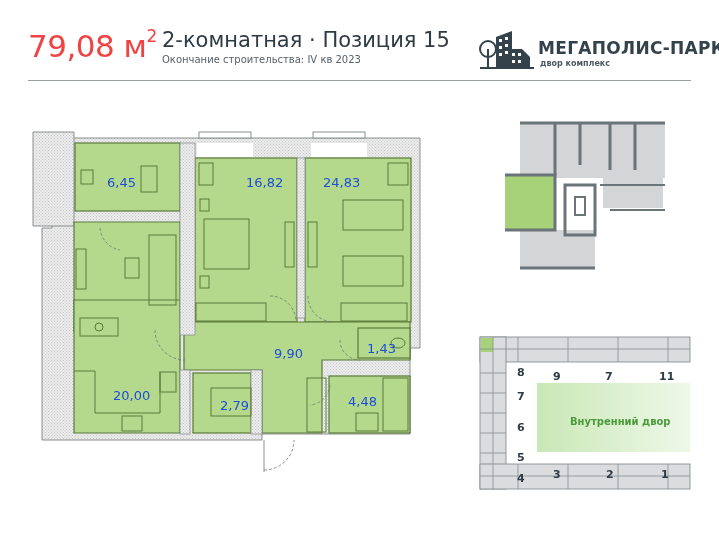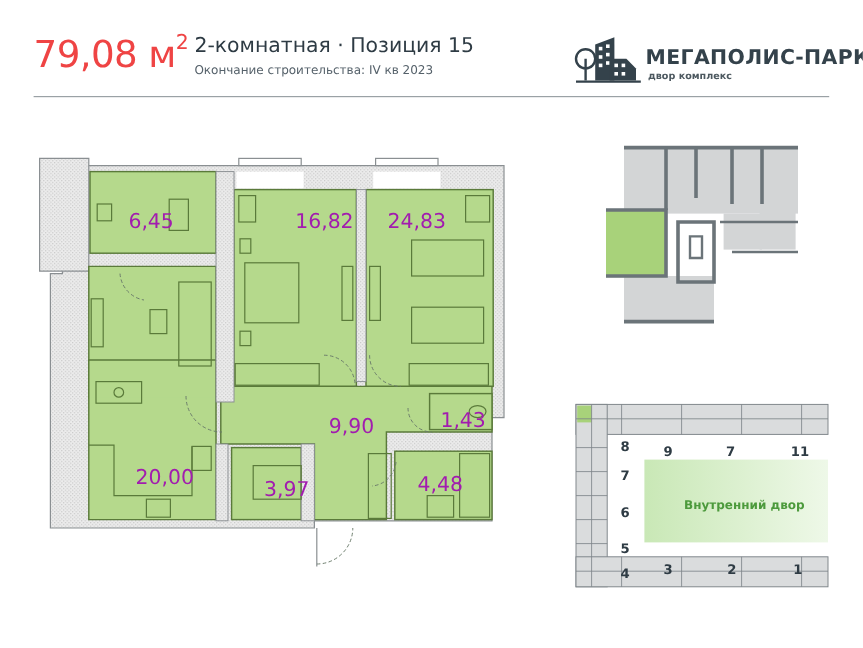--- a/index.html
+++ b/index.html
@@ -1,25 +1,25 @@
 <!DOCTYPE html>
 <html><head>
 <meta charset="utf-8">
 <style>
   html,body{margin:0;padding:0;background:#ffffff;}
   body{width:719px;height:540px;position:relative;overflow:hidden;font-family:"DejaVu Sans",sans-serif;color:#2d3a42;}
   .abs{position:absolute;}
   .area-big{left:28px;top:28px;font-size:31px;font-weight:normal;color:#ef4444;letter-spacing:-0.5px;white-space:nowrap;}
   .area-big sup{font-size:17px;vertical-align:top;position:relative;top:-2px;}
-  .title{left:162px;top:28px;font-size:17px;color:#2e3b44;white-space:nowrap;}
+  .title{left:162px;top:28px;font-size:21px;color:#2e3b44;white-space:nowrap;}
   .subtitle{left:162px;top:54px;font-size:10px;color:#55616a;white-space:nowrap;}
   .hr2{left:28px;top:80px;width:663px;height:1px;background:#9aa1a5;}
   .logo-text{left:538px;top:38px;font-size:17px;font-weight:bold;color:#34424b;letter-spacing:0.3px;white-space:nowrap;}
   .logo-sub{left:540px;top:59px;font-size:8px;font-weight:bold;color:#4c585f;white-space:nowrap;}
-  .room-label{position:absolute;font-size:17px;color:#a21caf;white-space:nowrap;}
+  .room-label{position:absolute;font-size:13px;color:#1d4ed8;white-space:nowrap;}
   .small-num{position:absolute;font-size:11px;font-weight:bold;color:#2e3b44;}
   .court-label{position:absolute;font-size:10px;font-weight:bold;color:#4c9a3c;white-space:nowrap;text-align:right;}
 </style>
 </head>
 <body>
 
 <div class="abs area-big"><span>79,08 м</span><sup>2</sup></div>
 <div class="abs title">2-комнатная · Позиция 15</div>
 <div class="abs subtitle">Окончание строительства: IV кв 2023</div>
 <div class="abs hr2"></div>
@@ -137,21 +137,21 @@
   </g>
   <line x1="264" y1="440" x2="264" y2="472" stroke="#8a8f92" stroke-width="1"></line>
 </svg>
 
 <div class="room-label" style="left:107px;top:175px">6,45</div>
 <div class="room-label" style="left:246px;top:175px">16,82</div>
 <div class="room-label" style="left:323px;top:175px">24,83</div>
 <div class="room-label" style="left:274px;top:346px">9,90</div>
 <div class="room-label" style="left:367px;top:341px">1,43</div>
 <div class="room-label" style="left:113px;top:388px">20,00</div>
-<div class="room-label" style="left:220px;top:398px">3,97</div>
+<div class="room-label" style="left:220px;top:398px">2,79</div>
 <div class="room-label" style="left:348px;top:394px">4,48</div>
 
 <svg class="abs" style="left:495px;top:115px" width="175" height="160" viewBox="0 0 175 160">
   <g fill="#d3d5d6">
     <rect x="25" y="8" width="145" height="55"></rect>
     <rect x="138" y="60" width="30" height="33"></rect>
     <rect x="108" y="63" width="32" height="30"></rect>
     <rect x="25" y="115" width="75" height="38"></rect>
   </g>
   <rect x="10" y="60" width="50" height="56" fill="#a8d27a"></rect>

